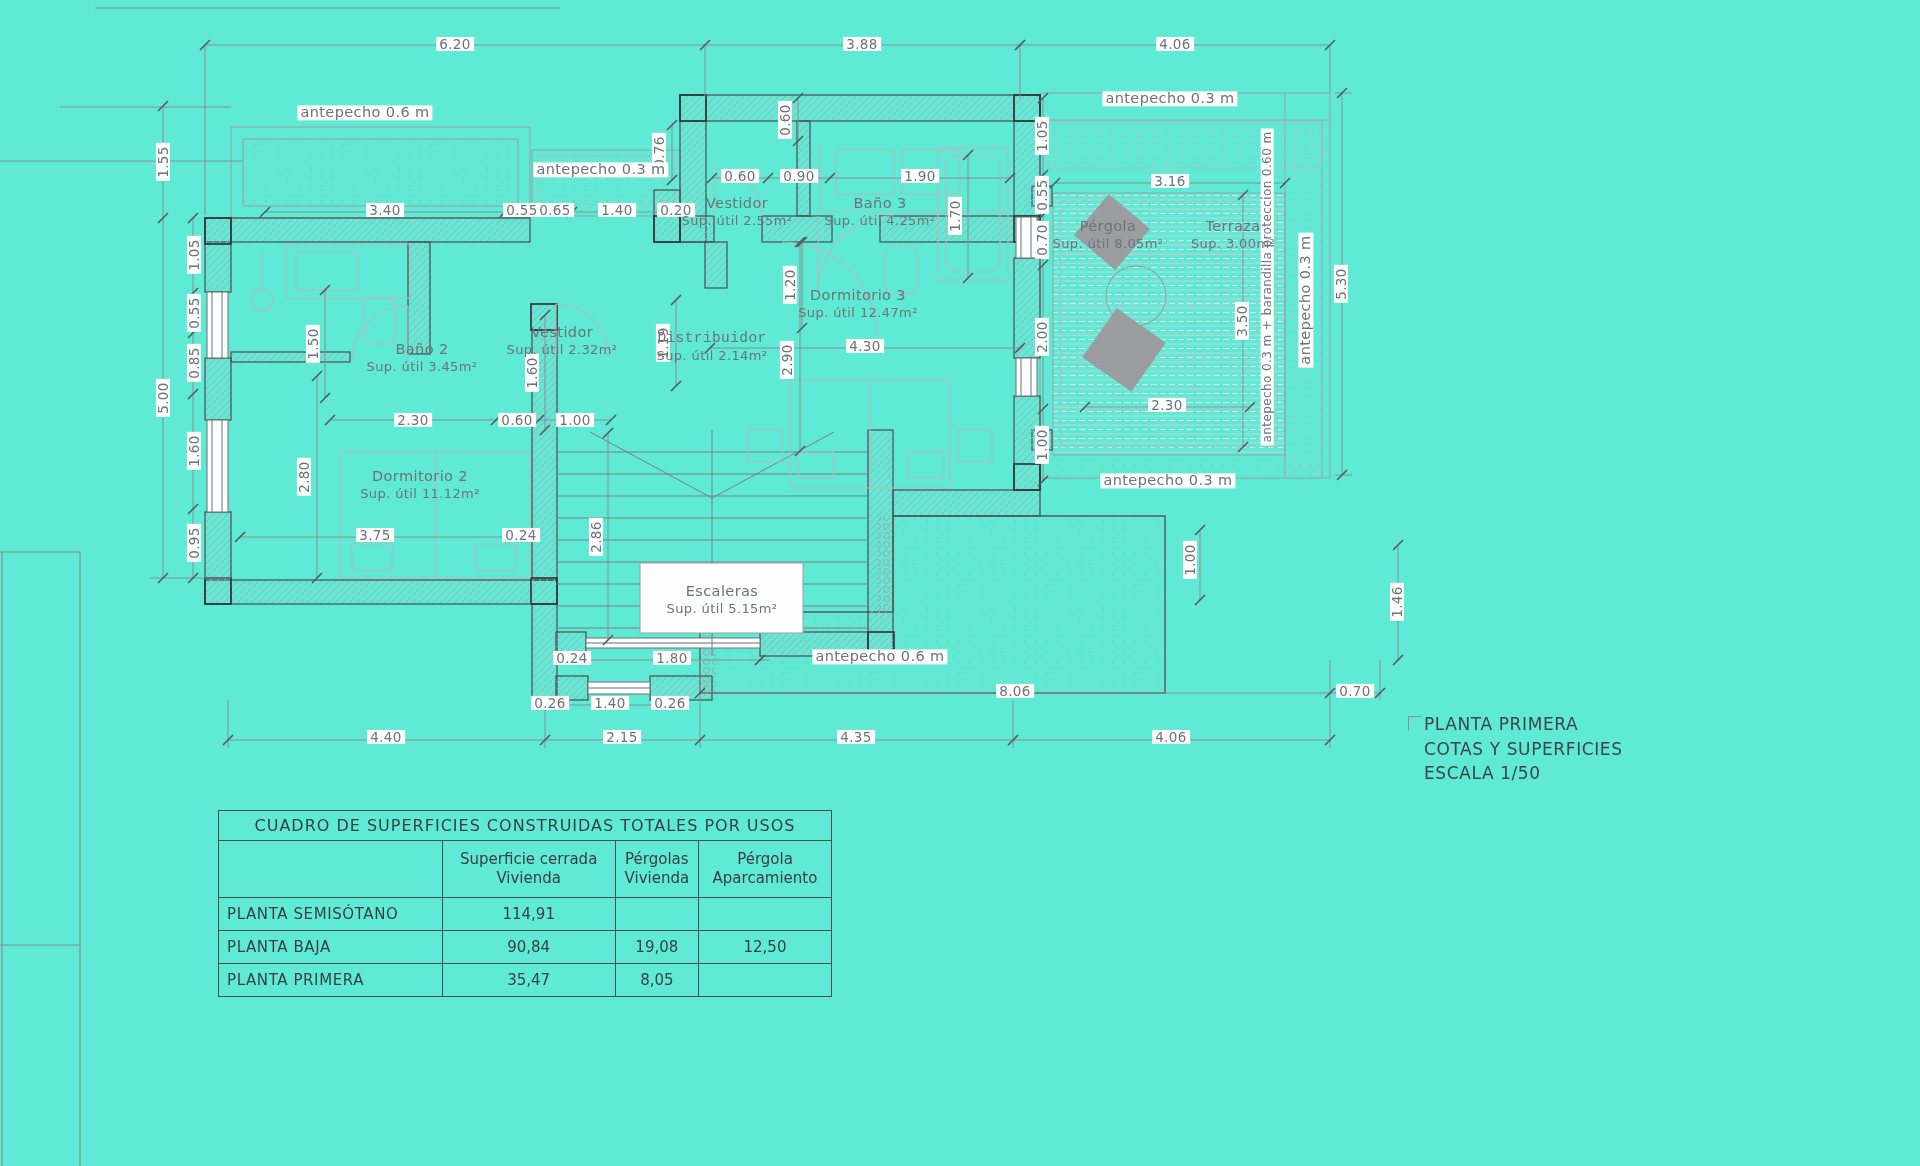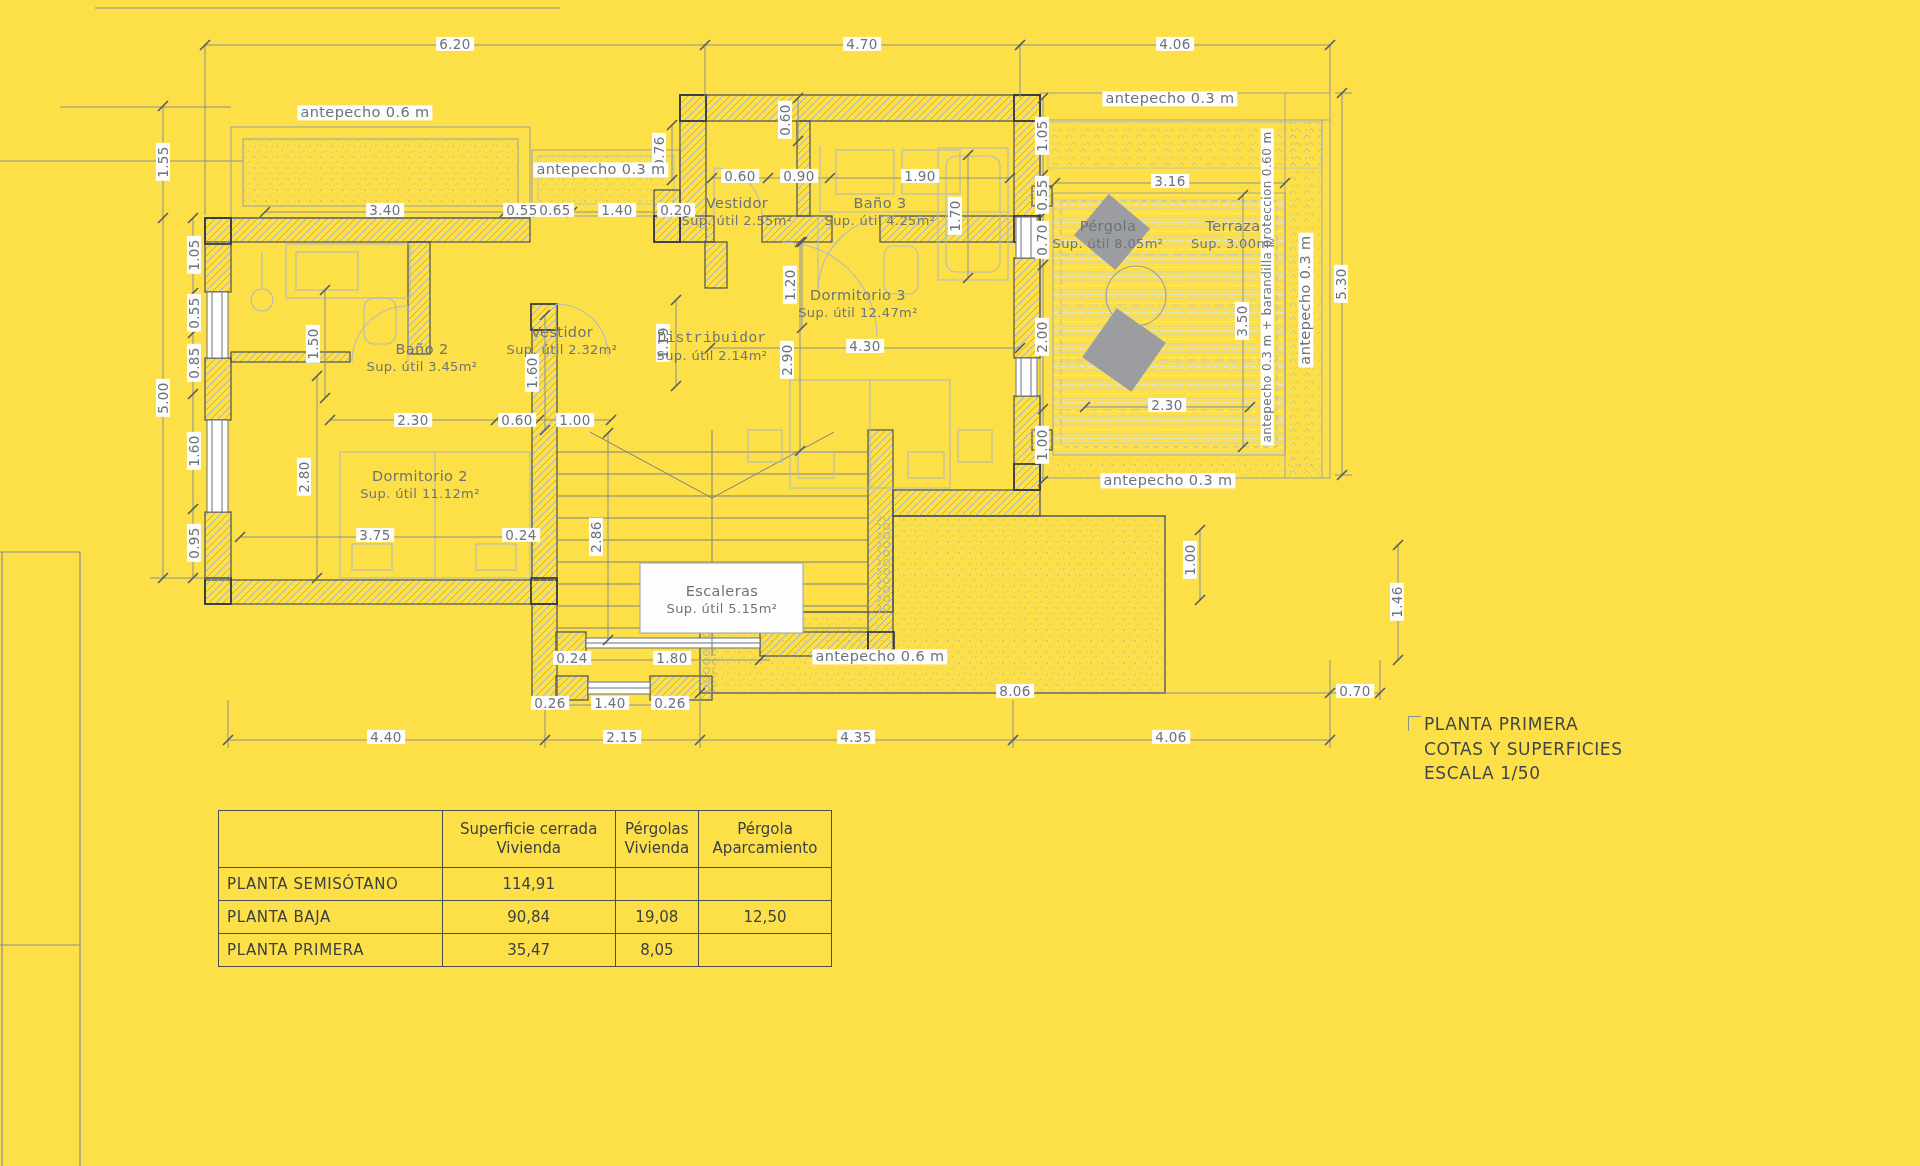--- a/index.html
+++ b/index.html
@@ -1,16 +1,16 @@
 <!DOCTYPE html>
 <html><head>
 <meta charset="utf-8">
 <style>
   html,body{margin:0;padding:0;background:#fff;}
-  #sheet{position:relative;width:1920px;height:1166px;background:#fde047;overflow:hidden;
+  #sheet{position:relative;width:1920px;height:1166px;background:#5eead4;overflow:hidden;
          font-family:"DejaVu Sans", sans-serif;}
   svg{position:absolute;left:0;top:0;}
   #labels{position:absolute;left:0;top:0;width:1920px;height:1166px;pointer-events:none;}
   .dim-label,.ann-label,.room-name,.room-area{
      position:absolute;transform:translate(-50%,-50%);
      color:#6d7378;font-size:13.5px;letter-spacing:.4px;background:#fdfdfd;
      padding:0 3px;line-height:1.05;white-space:nowrap;}
   .rot{transform:translate(-50%,-50%) rotate(-90deg);}
   .ann-label{font-size:14.5px;}
   .ann-small{font-size:12px;}
@@ -328,21 +328,21 @@
         <line x1="667" y1="185" x2="677" y2="175" stroke="#555a60" stroke-width="1.6"></line>
         <line x1="1195" y1="535" x2="1205" y2="525" stroke="#555a60" stroke-width="1.6"></line>
         <line x1="1195" y1="605" x2="1205" y2="595" stroke="#555a60" stroke-width="1.6"></line>
         <line x1="705" y1="353" x2="715" y2="343" stroke="#555a60" stroke-width="1.6"></line>
         <line x1="1015" y1="353" x2="1025" y2="343" stroke="#555a60" stroke-width="1.6"></line>
       </g>
 </svg>
 
 <div id="labels">
       <span class="dim-label" style="left: 455px; top: 44px;">6.20</span>
-      <span class="dim-label" style="left: 862px; top: 44px;">4.70</span>
+      <span class="dim-label" style="left: 862px; top: 44px;">3.88</span>
       <span class="dim-label" style="left: 1175px; top: 44px;">4.06</span>
       <span class="dim-label rot" style="left: 163px; top: 162px;">1.55</span>
       <span class="dim-label rot" style="left: 163px; top: 398px;">5.00</span>
       <span class="dim-label rot" style="left: 194px; top: 255px;">1.05</span>
       <span class="dim-label rot" style="left: 194px; top: 313px;">0.55</span>
       <span class="dim-label rot" style="left: 194px; top: 363px;">0.85</span>
       <span class="dim-label rot" style="left: 194px; top: 451px;">1.60</span>
       <span class="dim-label rot" style="left: 194px; top: 543px;">0.95</span>
       <span class="dim-label" style="left: 385px; top: 210px;">3.40</span>
       <span class="dim-label" style="left: 522px; top: 210px;">0.55</span>
@@ -414,20 +414,23 @@
       <span class="room-name" style="left: 722px; top: 592px;">Escaleras</span>
       <span class="room-area" style="left: 722px; top: 609px;">Sup. útil 5.15m²</span>
       <span class="room-name" style="left: 1108px; top: 227px;">Pérgola</span>
       <span class="room-area" style="left: 1108px; top: 244px;">Sup. útil 8.05m²</span>
       <span class="room-name" style="left: 1233px; top: 227px;">Terraza</span>
       <span class="room-area" style="left: 1233px; top: 244px;">Sup. 3.00m²</span>
     </div>
 
 <table id="surfaces-table">
   <tbody>
+        <tr>
+          <td class="t-title" colspan="4">CUADRO DE SUPERFICIES CONSTRUIDAS TOTALES POR USOS</td>
+        </tr>
   <tr class="t-head">
     <td></td>
     <td>
       <span>Superficie cerrada</span><br>
       <span>Vivienda</span></td>
     <td>
       <span>Pérgolas</span><br>
       <span>Vivienda</span></td>
     <td>
       <span>Pérgola</span><br>

